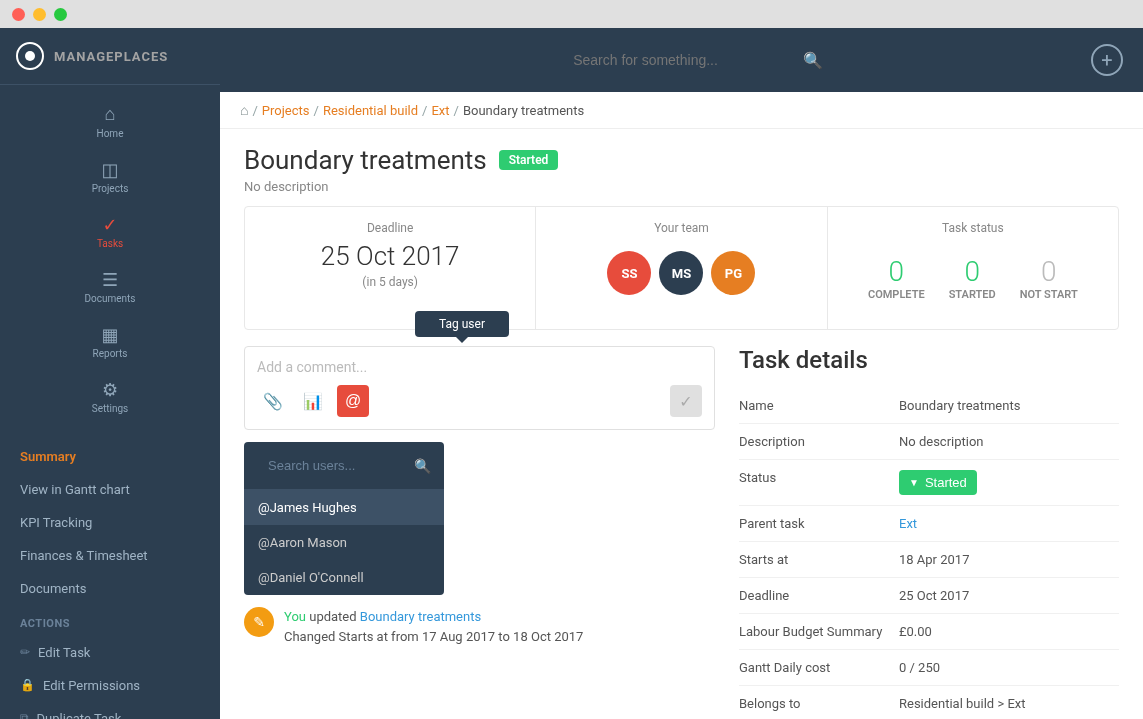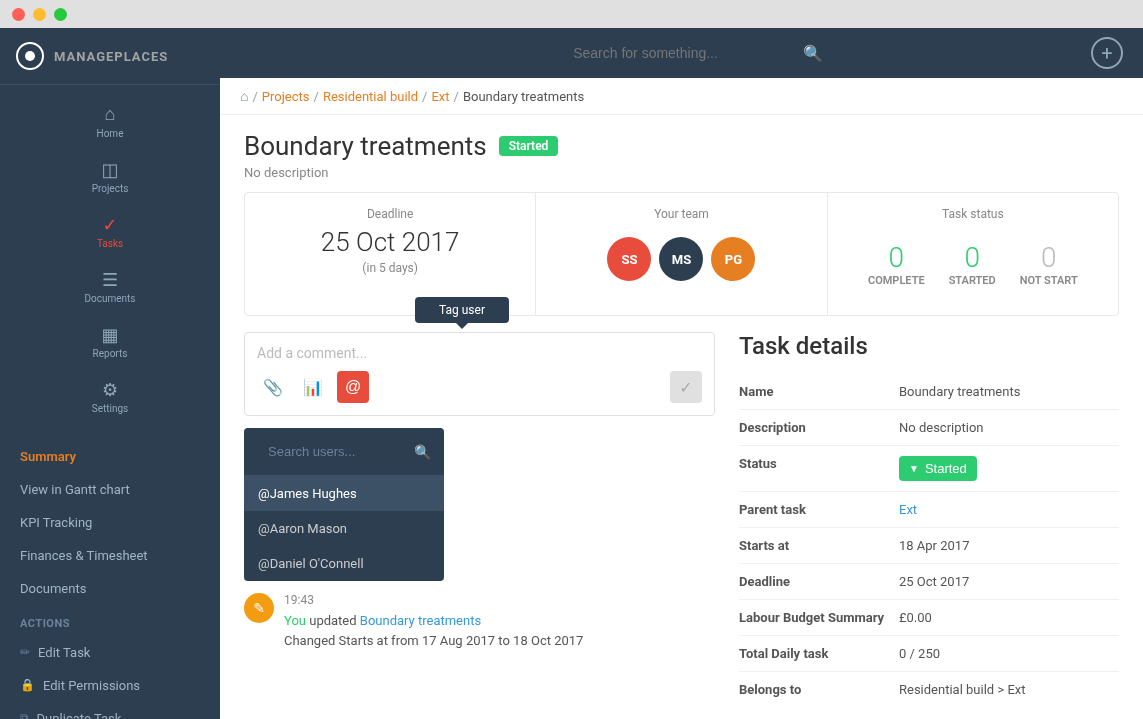--- a/index.html
+++ b/index.html
@@ -31,21 +31,21 @@
     .sidebar-menu { flex: 1; padding: 8px 0; }
     .menu-item { display: flex; align-items: flex-start; padding: 9px 20px; color: #a0b4c5; font-size: 13px; cursor: pointer; gap: 8px; }
     .menu-item.active { color: #e67e22; font-weight: 600; }
     .menu-section { padding: 12px 20px 6px; color: #6b8299; font-size: 11px; font-weight: 700; letter-spacing: 0.5px; }
     .menu-item-icon { font-size: 12px; color: #6b8299; }
 
     
     .main { flex: 1; display: flex; flex-direction: column; overflow: hidden; }
 
     
-    .topbar { background: #2c3e50; height: 50px; display: flex; align-items: center; padding: 0 20px; gap: 12px; }
+    .topbar { background: #2c3e50; height: 64px; display: flex; align-items: center; padding: 0 20px; gap: 12px; }
     .search-bar { flex: 1; background: transparent; border: none; display: flex; align-items: center; justify-content: center; gap: 8px; }
     .search-input { background: transparent; border: none; color: #8fa5b8; font-size: 14px; outline: none; text-align: center; width: 300px; }
     .search-icon { color: #8fa5b8; font-size: 16px; }
     .topbar-add { width: 32px; height: 32px; border-radius: 50%; border: 2px solid #8fa5b8; display: flex; align-items: center; justify-content: center; color: #8fa5b8; font-size: 20px; cursor: pointer; margin-left: auto; }
 
     
     .content { flex: 1; overflow-y: auto; background: white; }
 
     
     .breadcrumb { display: flex; align-items: center; padding: 10px 20px; gap: 4px; font-size: 13px; background: white; border-bottom: 1px solid #eee; }
@@ -113,21 +113,21 @@
     .comment-entry { display: flex; gap: 10px; margin-top: 12px; }
     .edit-avatar { width: 30px; height: 30px; border-radius: 50%; background: #f39c12; display: flex; align-items: center; justify-content: center; color: white; font-size: 14px; flex-shrink: 0; }
     .comment-body { flex: 1; }
     .comment-time { font-size: 12px; color: #888; margin-bottom: 4px; }
     .comment-text { font-size: 13px; color: #555; line-height: 1.5; }
 
     
     .task-details-title { font-size: 24px; color: #333; font-weight: 500; margin-bottom: 14px; }
     .detail-row { display: flex; padding: 10px 0; border-bottom: 1px solid #f0f0f0; align-items: flex-start; }
     .detail-row:last-child { border-bottom: none; }
-    .detail-key { width: 160px; font-size: 13px; font-weight: 700; color: #555; flex-shrink: 0; }
+    .detail-key { width: 160px; font-size: 13px; font-weight: 400; color: #555; flex-shrink: 0; }
     .detail-val { font-size: 13px; color: #555; flex: 1; }
     .detail-val.link { color: #3498db; cursor: pointer; }
     .status-select { background: #2ecc71; color: white; border: none; border-radius: 4px; padding: 5px 10px; font-size: 13px; cursor: pointer; display: flex; align-items: center; gap: 6px; }
     .status-select .arrow { font-size: 10px; }
 
     
     ::-webkit-scrollbar { width: 6px; }
     ::-webkit-scrollbar-track { background: #f0f0f0; }
     ::-webkit-scrollbar-thumb { background: #ccc; border-radius: 3px; }
   </style>
@@ -306,21 +306,20 @@
               <span class="user-search-icon">🔍</span>
             </div>
             <div class="user-list-item hovered">@James Hughes</div>
             <div class="user-list-item">@Aaron Mason</div>
             <div class="user-list-item">@Daniel O'Connell</div>
           </div>
 
           <div class="comment-entry">
             <div class="edit-avatar">✎</div>
             <div class="comment-body">
-              <div class="comment-time">19:43</div>
               <div class="comment-text">
                 <span style="color:#2ecc71;">You</span>
                 <span> updated </span>
                 <span style="color:#3498db;">Boundary treatments</span><br>
                 <span>Changed Starts at from 17 Aug 2017 to 18 Oct 2017</span><br>
               </div>
             </div>
           </div>
         </div>
 
@@ -354,21 +353,21 @@
           </div>
           <div class="detail-row">
             <span class="detail-key">Deadline</span>
             <span class="detail-val">25 Oct 2017</span>
           </div>
           <div class="detail-row">
             <span class="detail-key">Labour Budget Summary</span>
             <span class="detail-val">£0.00</span>
           </div>
           <div class="detail-row">
-            <span class="detail-key">Total Daily task</span>
+            <span class="detail-key">Gantt Daily cost</span>
             <span class="detail-val">0 / 250</span>
           </div>
           <div class="detail-row">
             <span class="detail-key">Belongs to</span>
             <span class="detail-val">Residential build &gt; Ext</span>
           </div>
         </div>
       </div>
     </div>
   </div>

